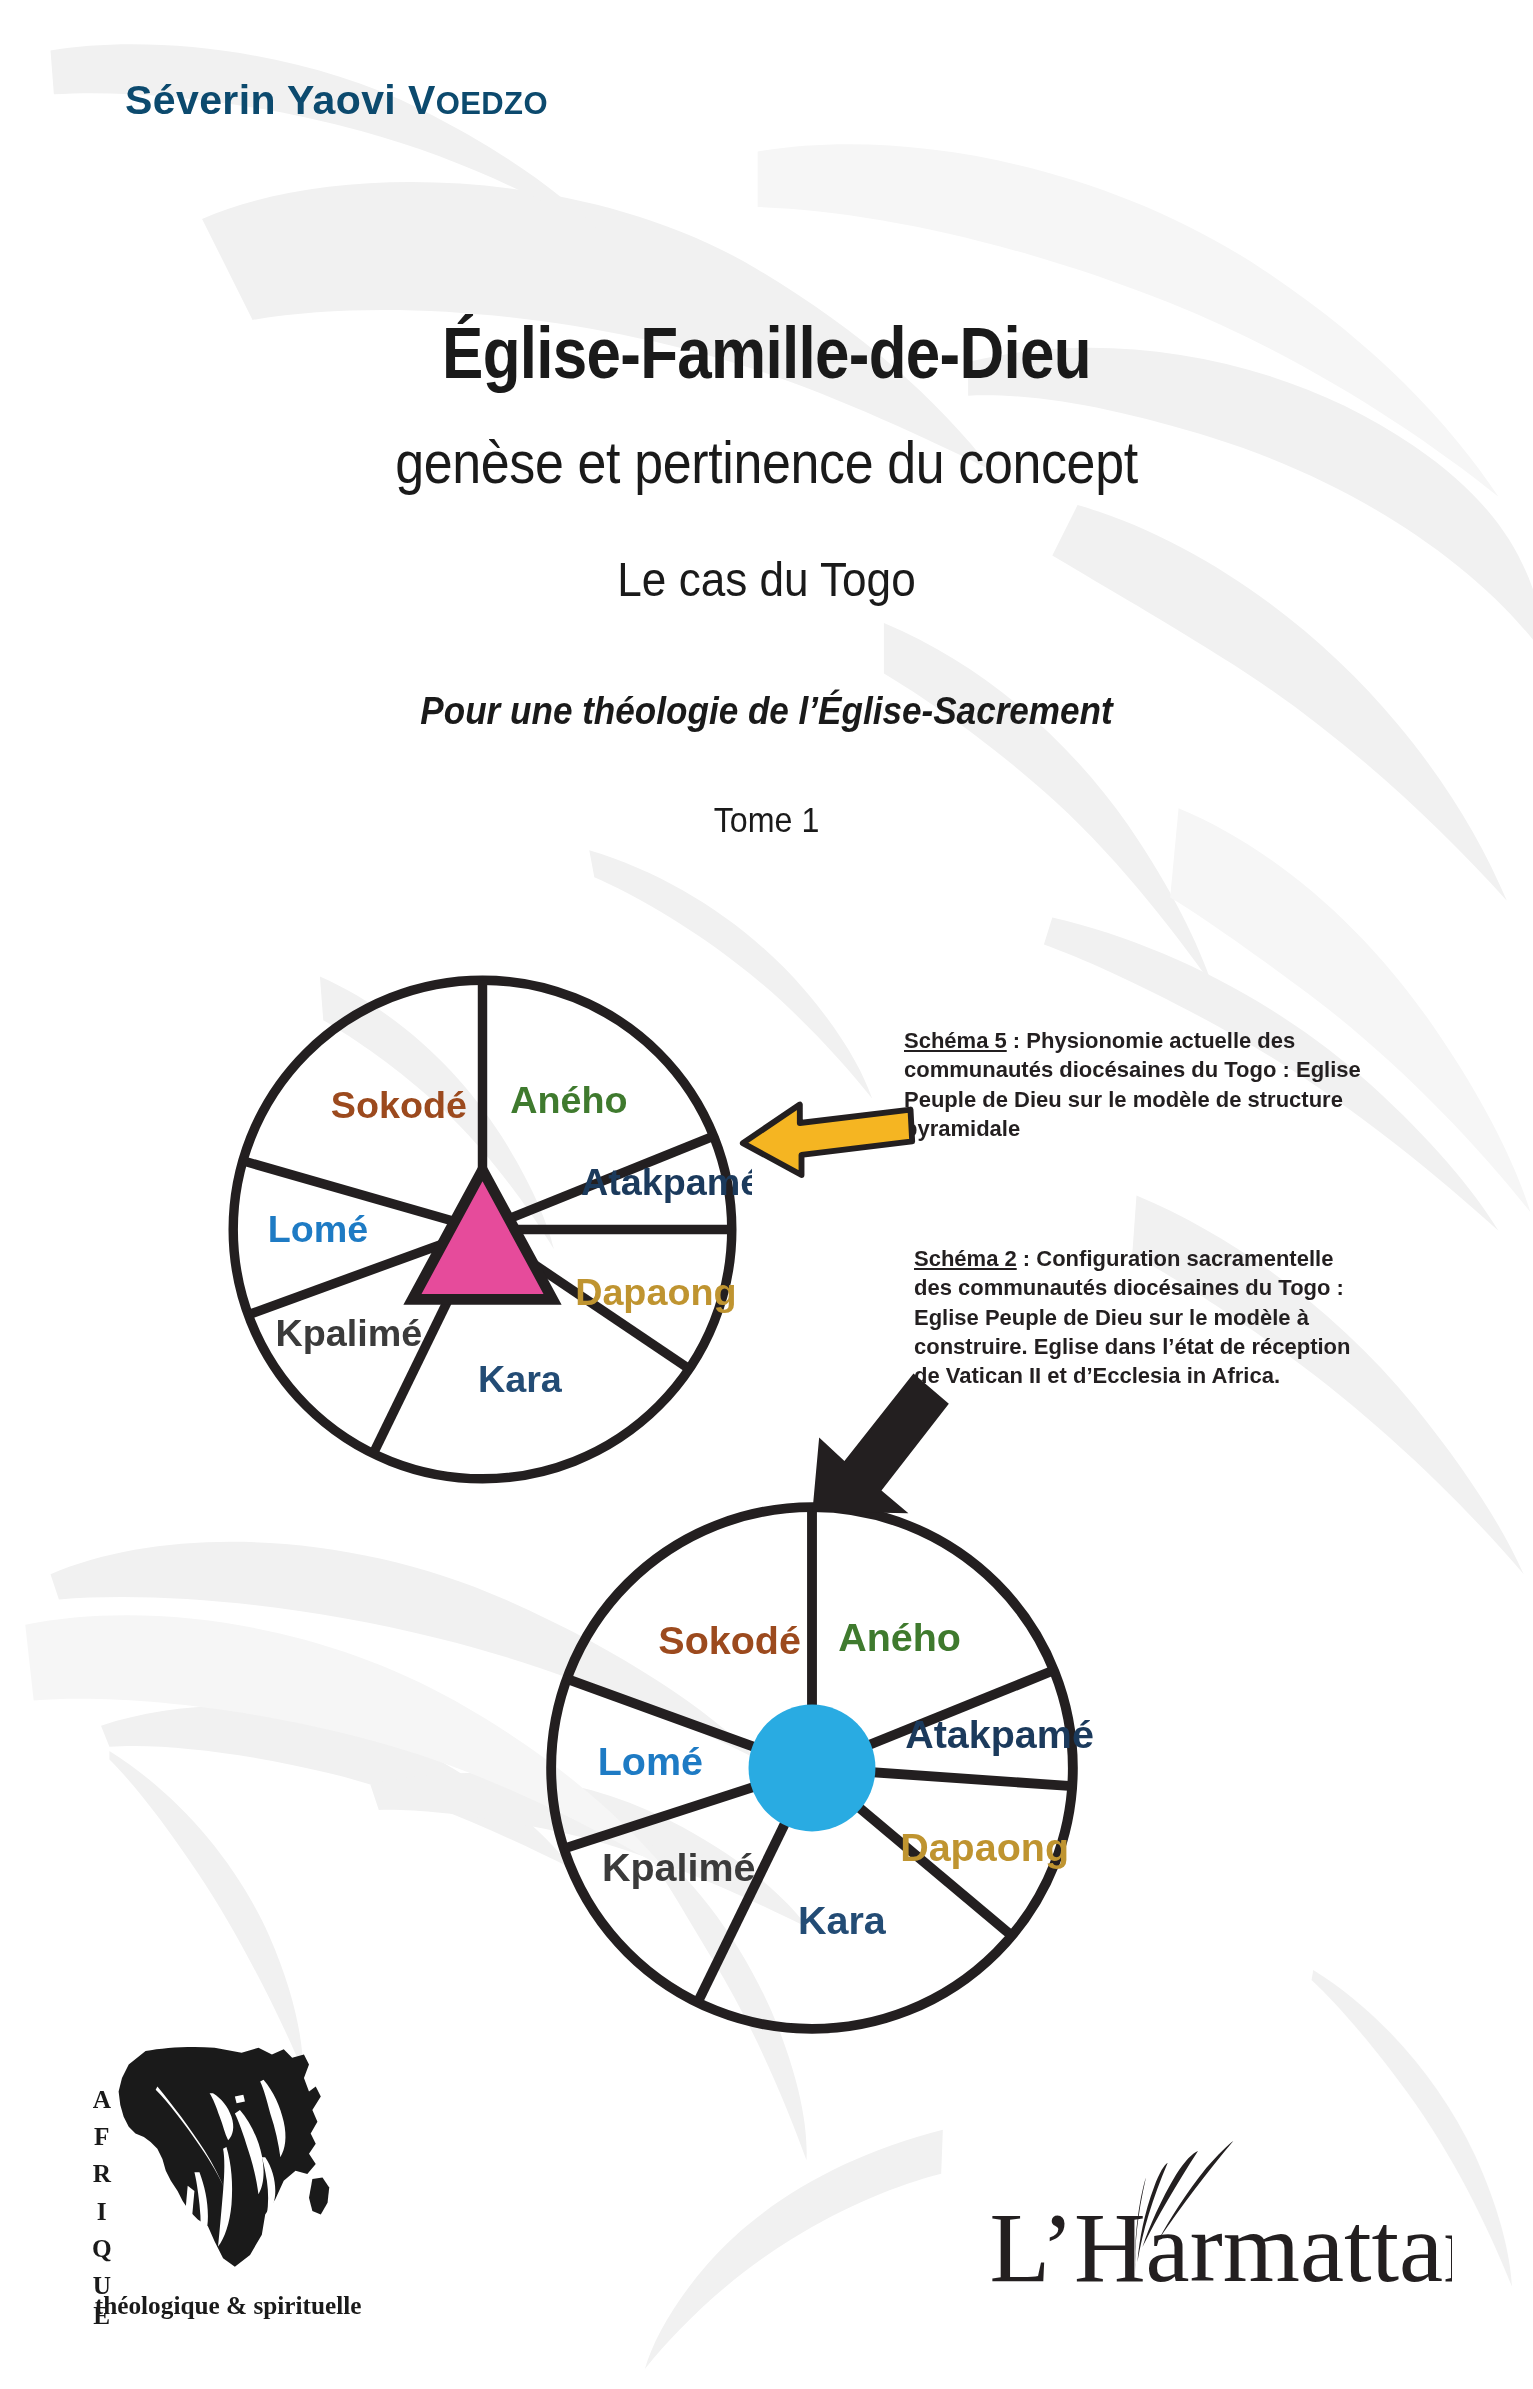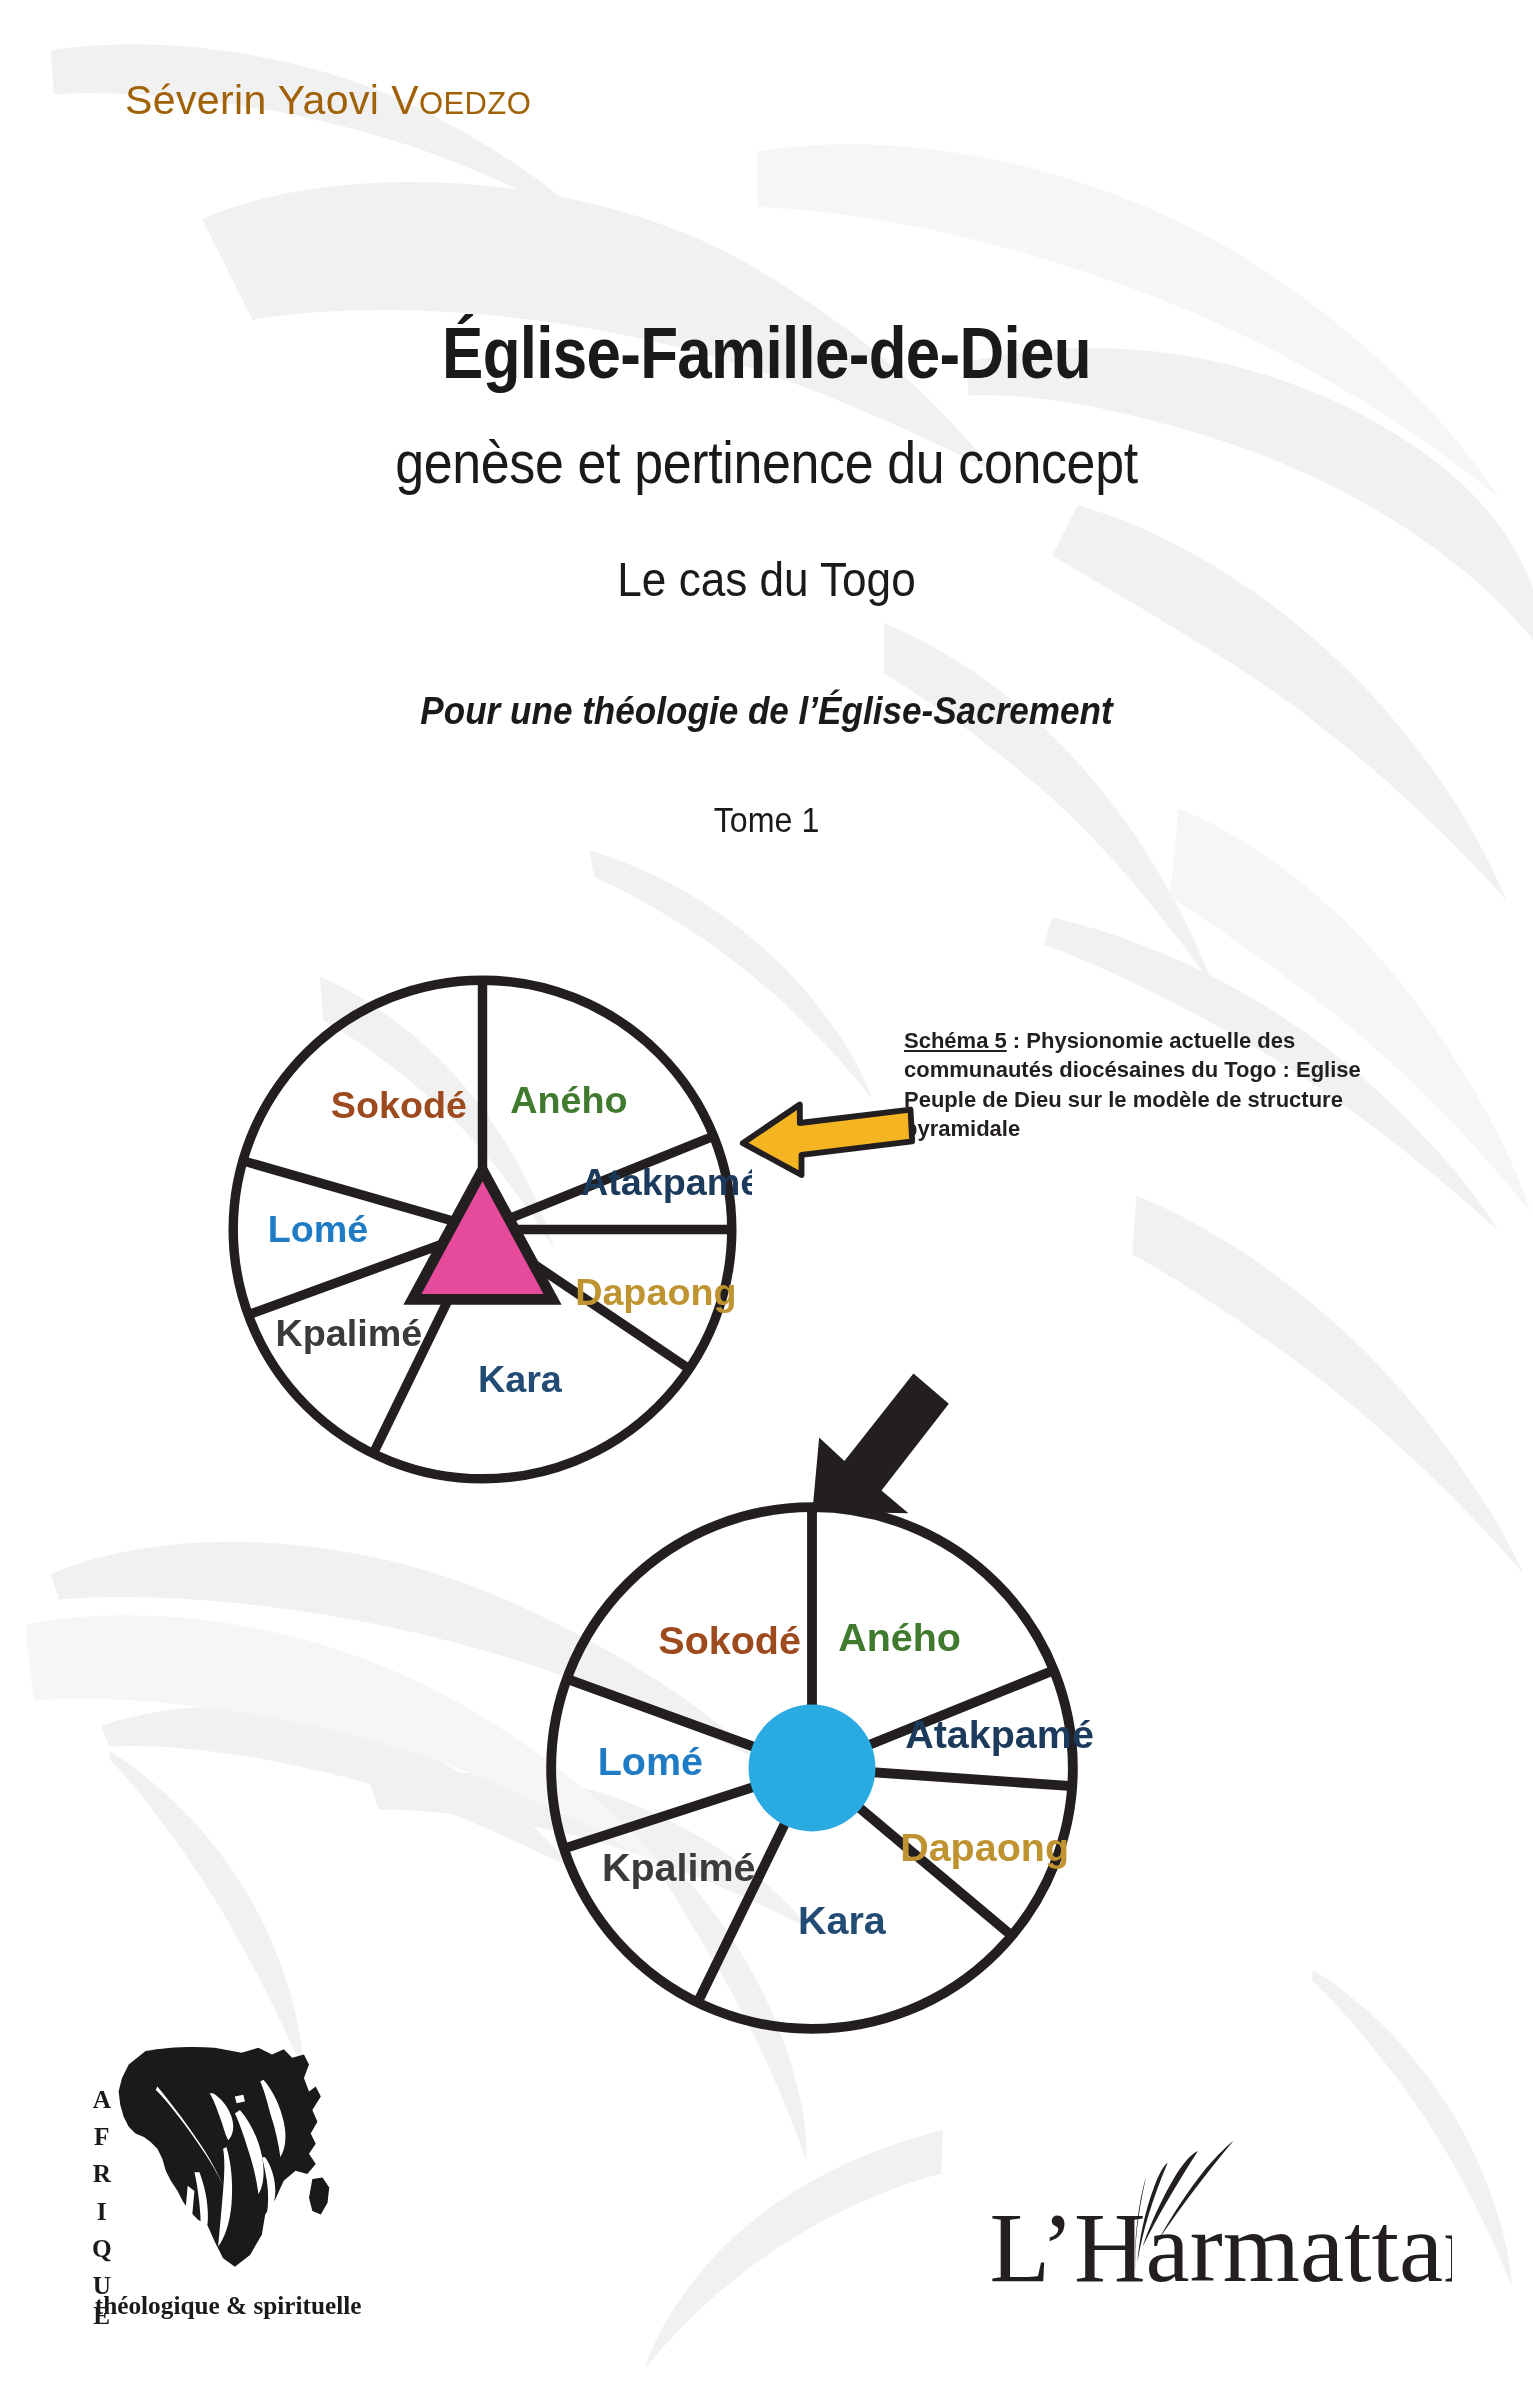--- a/index.html
+++ b/index.html
@@ -22,23 +22,23 @@
     position: absolute;
     inset: 0;
     pointer-events: none;
     z-index: 0;
   }
   
   #author {
     position: absolute;
     left: 125px;
     top: 77px;
-    font-weight: normal;
+    font-weight: bold;
     font-size: 41px;
-    color: #a16207;
+    color: #0c4a6e;
     letter-spacing: 0.4px;
     z-index: 5;
     white-space: nowrap;
   }
   #author .smallcaps {
     font-size: 31px;
     letter-spacing: 0.4px;
   }
   
   .title-block {
@@ -175,20 +175,23 @@
   <div class="title-block" id="title-main">Église-Famille-de-Dieu</div>
   <div class="title-block" id="title-sub1">genèse et pertinence du concept</div>
   <div class="title-block" id="title-sub2">Le cas du Togo</div>
   <div class="title-block" id="title-sub3">Pour une théologie de l’Église-Sacrement</div>
   <div class="title-block" id="title-tome">Tome 1</div>
 
   <div class="caption" id="caption1">
     <u>Schéma 5</u><span> : </span><span>Physionomie actuelle des communautés diocésaines du Togo : Eglise Peuple de Dieu sur le modèle de structure pyramidale</span>
   </div>
 
+  <div class="caption" id="caption2">
+    <u>Schéma 2</u><span> : </span><span>Configuration sacramentelle des communautés diocésaines du Togo : Eglise Peuple de Dieu sur le modèle à construire. Eglise dans l’état de réception de Vatican II et d’Ecclesia in Africa.</span>
+  </div>
 
   <svg class="diagram" id="diagram1" viewBox="0 0 400 400">
       <circle cx="200" cy="200" r="185" fill="none" stroke="#231f20" stroke-width="7"></circle>
       <line x1="200" y1="200" x2="200" y2="15" stroke="#231f20" stroke-width="7" stroke-linecap="butt"></line>
       <line x1="200" y1="200" x2="371.5290130948557" y2="130.69778021805627" stroke="#231f20" stroke-width="7" stroke-linecap="butt"></line>
       <line x1="200" y1="200" x2="385" y2="200" stroke="#231f20" stroke-width="7" stroke-linecap="butt"></line>
       <line x1="200" y1="200" x2="353.3719509226827" y2="303.45068714208816" stroke="#231f20" stroke-width="7" stroke-linecap="butt"></line>
       <line x1="200" y1="200" x2="118.90133784402066" y2="366.27689856534585" stroke="#231f20" stroke-width="7" stroke-linecap="butt"></line>
       <line x1="200" y1="200" x2="26.156865154606947" y2="263.27372651524877" stroke="#231f20" stroke-width="7" stroke-linecap="butt"></line>
       <line x1="200" y1="200" x2="22.16658625141099" y2="149.00708917385518" stroke="#231f20" stroke-width="7" stroke-linecap="butt"></line>

